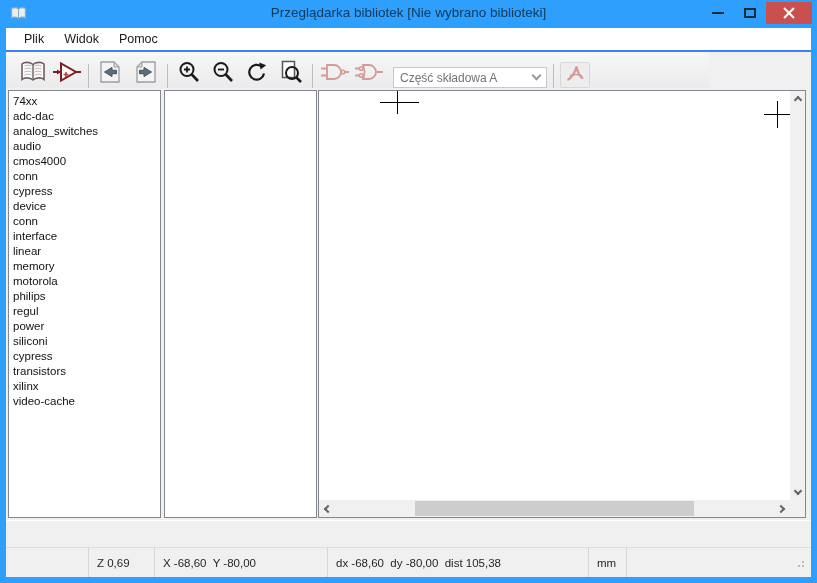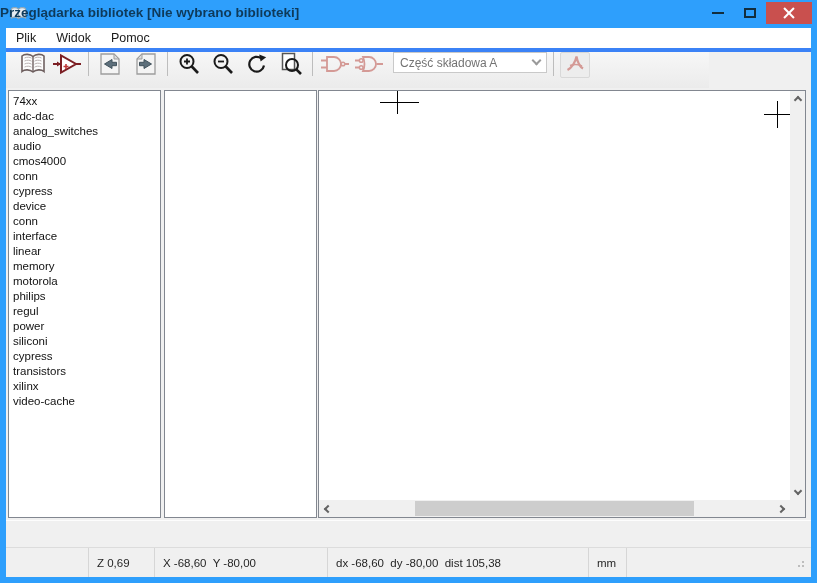--- a/index.html
+++ b/index.html
@@ -3,46 +3,46 @@
 <meta charset="utf-8">
 <style>
   * { margin:0; padding:0; box-sizing:border-box; }
   html,body { width:817px; height:583px; overflow:hidden;
     font-family:"Liberation Sans", sans-serif; }
   .window { position:absolute; inset:0; background:#2e9ffc; }
 
   
   .titlebar { position:absolute; left:0; top:0; width:817px; height:28px; }
   .app-icon { position:absolute; left:10px; top:6px; }
-  .title { position:absolute; left:0; right:0; top:5px; text-align:left;
-    font-size:13.5px; color:#0e3a5a; white-space:nowrap;font-weight:bold; }
+  .title { position:absolute; left:0; right:0; top:5px; text-align:center;
+    font-size:13.5px; color:#0e3a5a; white-space:nowrap; }
   .win-btn { position:absolute; top:2px; height:22px; display:flex;
     align-items:center; justify-content:center; cursor:default; }
   .btn-min { right:84px; width:30px; }
   .btn-min .bar { width:12px; height:2px; background:#122d3d; }
   .btn-max { right:52px; width:30px; }
   .btn-max .box { width:12px; height:10px; border:2px solid #122d3d; }
   .btn-close { right:5px; width:46px; background:#c9504e; }
   .btn-close .x { position:relative; width:12px; height:12px; }
   .btn-close .x i { position:absolute; left:-1px; top:5px; width:14px; height:2px;
     background:#fff; }
   .btn-close .x i:first-child { transform:rotate(45deg); }
   .btn-close .x i:last-child  { transform:rotate(-45deg); }
 
   
   .client { position:absolute; left:6px; top:28px; width:805px; height:549px;
     background:#f0f0f0; }
 
   .menubar { position:absolute; left:0; top:0; width:805px; height:24px;
-    background:#ffffff; border-bottom:4px solid #3b82f6; display:flex;
-    align-items:center; padding-left:0; font-size:12.5px; color:#1a1a1a; }
+    background:#ffffff; border-bottom:2px solid #3b82f6; display:flex;
+    align-items:center; padding-left:8px; font-size:12.5px; color:#1a1a1a; }
   .menu-item { padding:3px 10px; cursor:default; }
 
   .toolbar { position:absolute; left:0; top:24px; width:703px; height:36px;
-    background:linear-gradient(#f7f7f7,#ebebeb); display:flex; align-items:flex-start; }
+    background:linear-gradient(#f7f7f7,#ebebeb); display:flex; align-items:flex-end; }
   .tb-btn { height:28px; min-width:30px; display:flex; align-items:center;
     justify-content:center; border-radius:2px; }
   .tb-sep { width:1px; height:24px; background:#bdbdbd; margin:0 6px; }
   .combo { width:154px; height:21px; background:#fff; border:1px solid #c9c9c9;
     display:flex; align-items:center; padding:0 6px; margin-left:10px;
     font-size:12px; color:#737373; }
   .combo .val { flex:1; white-space:nowrap; overflow:hidden; }
   .chev-down { width:7px; height:7px; border-left:2px solid #9a9a9a;
     border-top:2px solid #9a9a9a; transform:rotate(225deg); margin-top:-4px; }
   .pdf-btn { border:1px solid #d8d8d8; background:#ededed; width:27px; height:26px; }

